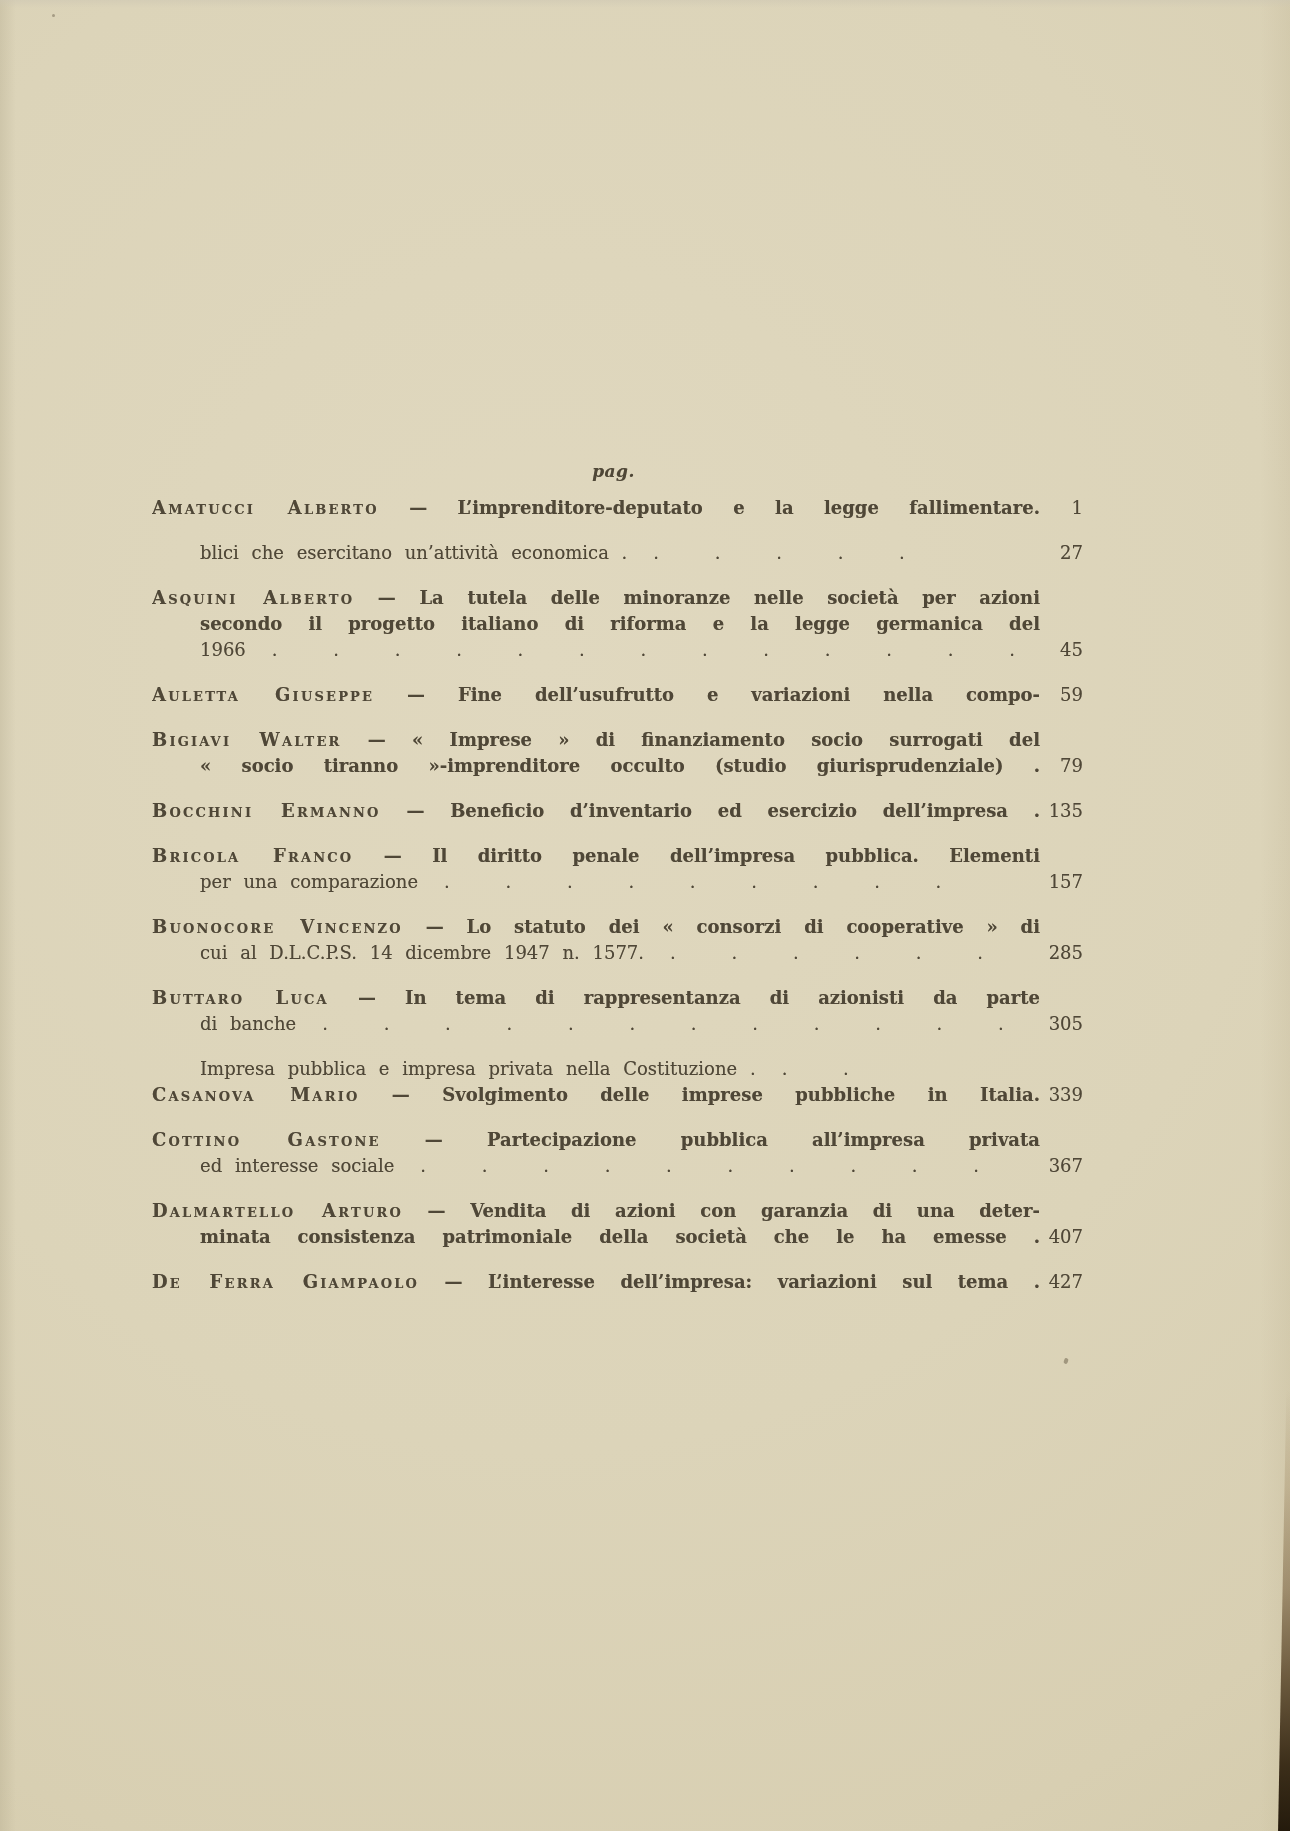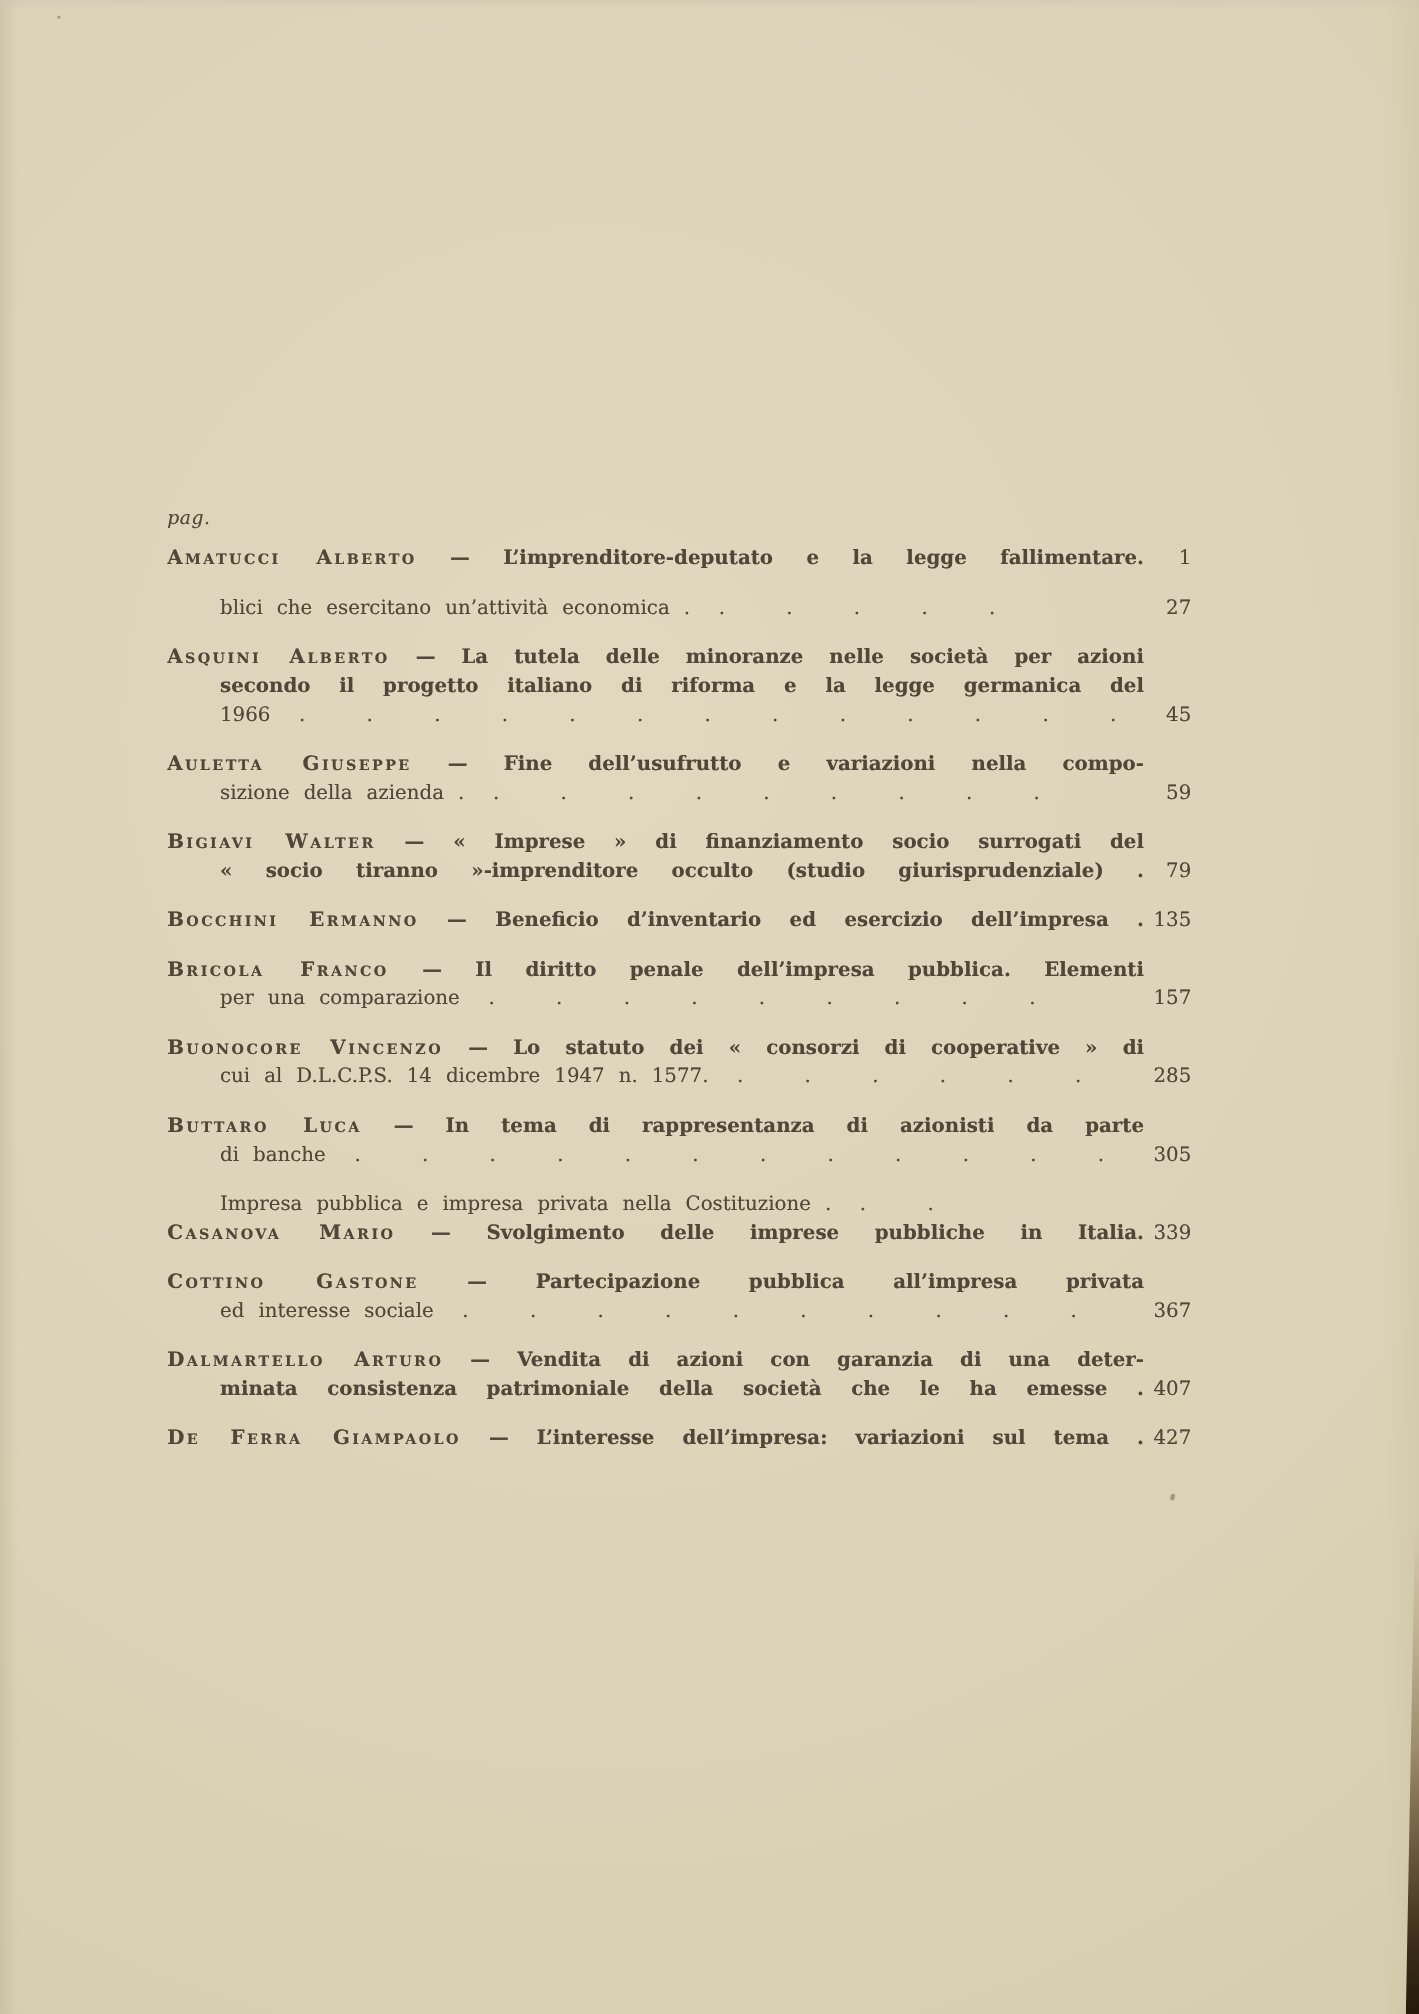--- a/index.html
+++ b/index.html
@@ -15,21 +15,21 @@
       linear-gradient(to left, rgba(160,145,110,0.12) 0px, rgba(160,145,110,0) 30px),
       radial-gradient(ellipse 120% 90% at 42% 36%, #e0d8bf 0%, #dcd4b9 48%, #d8cfb2 76%, #d1c8a8 100%);
   }
   .toc {
     position:absolute; left:152px; top:458px; width:931px;
     font-size:18px; line-height:26px; color:#4f4737;
     text-shadow:0 0 0.5px rgba(79,71,55,0.45);
   }
   .pag-header {
     height:26px; margin-bottom:11px; padding-right:8px;
-    text-align:left; font-style:italic; font-size:17px; letter-spacing:0.5px;
+    text-align:center; font-style:italic; font-size:17px; letter-spacing:0.5px;font-weight:bold;
   }
   .entry { position:relative; margin-bottom:19px; padding-right:43px; overflow:hidden; }
   .line { text-align:justify; }
   .line.fill { text-align-last:justify;font-weight:bold; }
   .line.cont { padding-left:48px; }
   .line.dotted { text-align:left; text-align-last:auto; white-space:nowrap; }
   .line.dotted .t { word-spacing:7px; }
   .author { font-variant:small-caps; letter-spacing:2.2px; }
   .dots { word-spacing:50px; margin-left:26px; }
   .dots:empty { display:none; margin:0; }
@@ -71,21 +71,20 @@
       <div class="line fill"><span class="author">Asquini Alberto</span>
         <span class="t">— La tutela delle minoranze nelle società per azioni</span></div>
       <div class="line cont fill"><span class="t">secondo il progetto italiano di riforma e la legge germanica del</span></div>
       <div class="line cont dotted"><span class="t">1966</span><span class="dots">. . . . . . . . . . . . .</span></div>
       <div class="pagenum">45</div>
     </div>
 
     <div class="entry">
       <div class="line fill"><span class="author">Auletta Giuseppe</span>
         <span class="t">— Fine dell’usufrutto e variazioni nella compo-</span></div>
-      <div class="line cont dotted"><span class="t">sizione della azienda .</span><span class="dots">. . . . . . . . .</span></div>
       <div class="pagenum">59</div>
     </div>
 
     <div class="entry">
       <div class="line fill"><span class="author">Bigiavi Walter</span>
         <span class="t">— « Imprese » di finanziamento socio surrogati del</span></div>
       <div class="line cont fill"><span class="t">« socio tiranno »-imprenditore occulto (studio giurisprudenziale) .</span></div>
       <div class="pagenum">79</div>
     </div>
 

